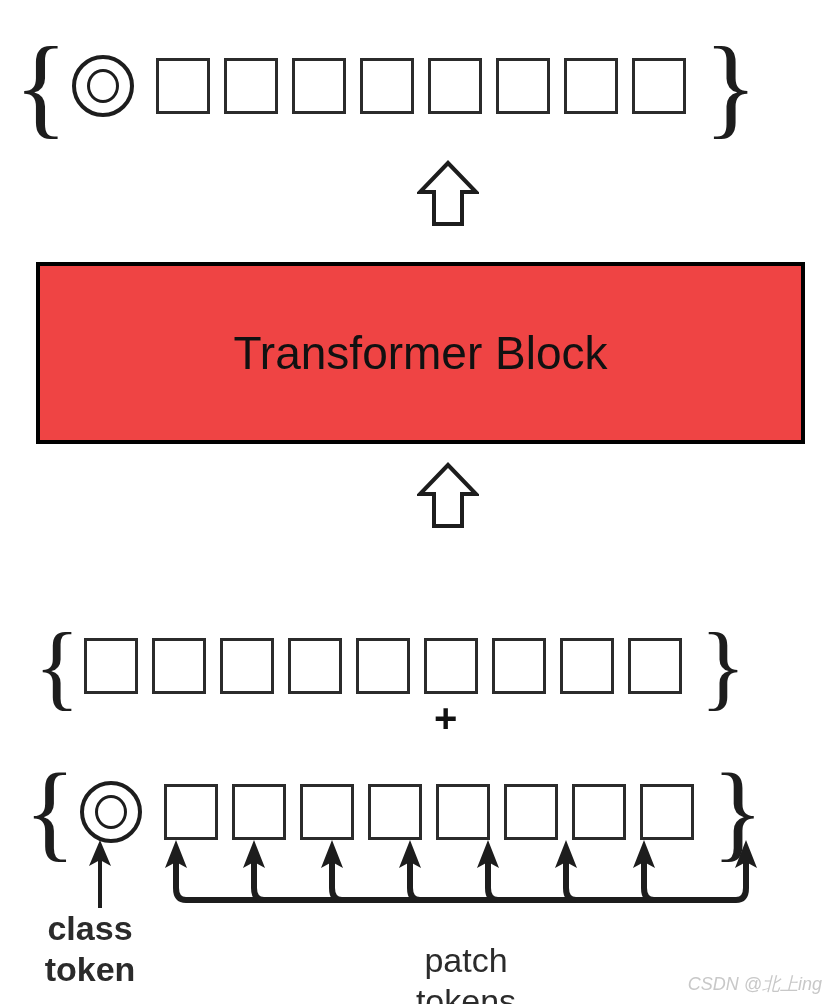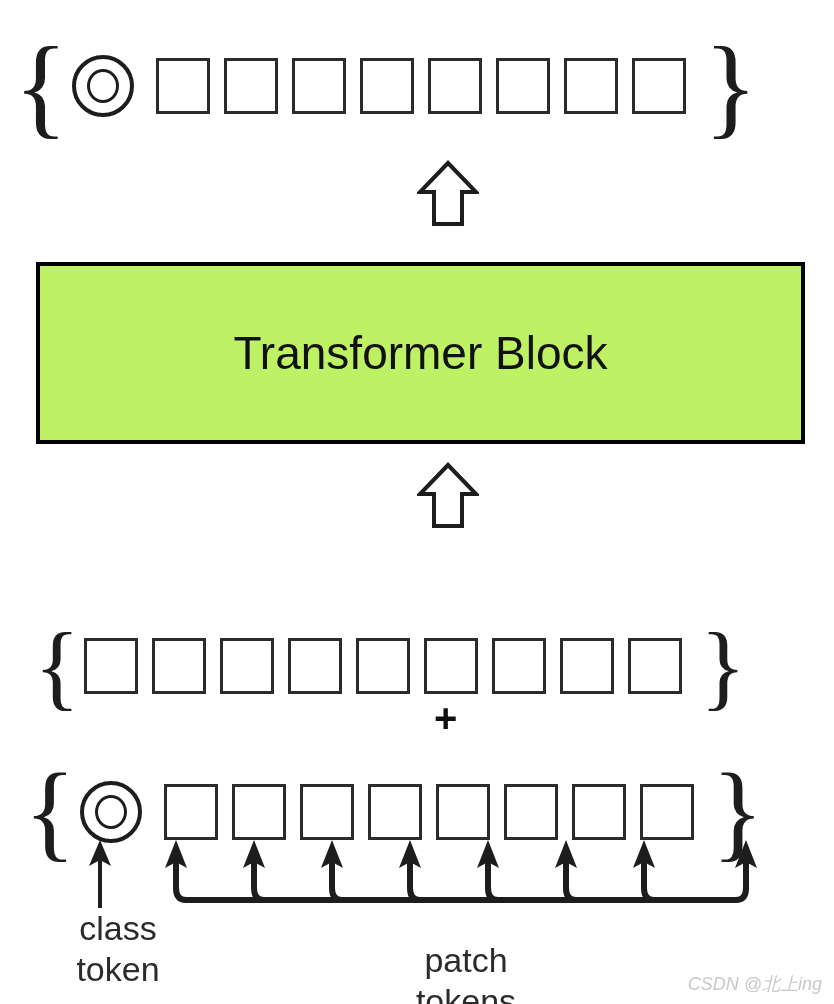--- a/index.html
+++ b/index.html
@@ -67,21 +67,21 @@
 
   
   #transformer-block {
     position: absolute;
     left: 36px;
     top: 262px;
     width: 769px;
     height: 182px;
     border: 4px solid #000000;
     box-sizing: border-box;
-    background: #bef264;
+    background: #ef4444;
     display: flex;
     align-items: center;
     justify-content: center;
   }
   #transformer-block .label {
     font-size: 46px;
     letter-spacing: 0px;
     color: #111111;
   }
 
@@ -242,21 +242,21 @@
         <polygon points="332,2 343,30 332,24 321,30"></polygon>
         <polygon points="410,2 421,30 410,24 399,30"></polygon>
         <polygon points="488,2 499,30 488,24 477,30"></polygon>
         <polygon points="566,2 577,30 566,24 555,30"></polygon>
         <polygon points="644,2 655,30 644,24 633,30"></polygon>
         <polygon points="746,2 757,30 746,24 735,30"></polygon>
       </g>
     </svg>
   </div>
 
-  <div class="bottom-label" style="left:44px; top:908px; width:148px;">class
+  <div class="bottom-label" style="left:16px; top:908px; width:148px;font-weight:bold;">class
 token</div>
 
   <div class="bottom-label" style="left:366px; top:912px; width:200px;margin-top:28px;">patch
 tokens</div>
 
   <div id="watermark">CSDN @北上ing</div>
 
 </div>
 
 </body></html>

